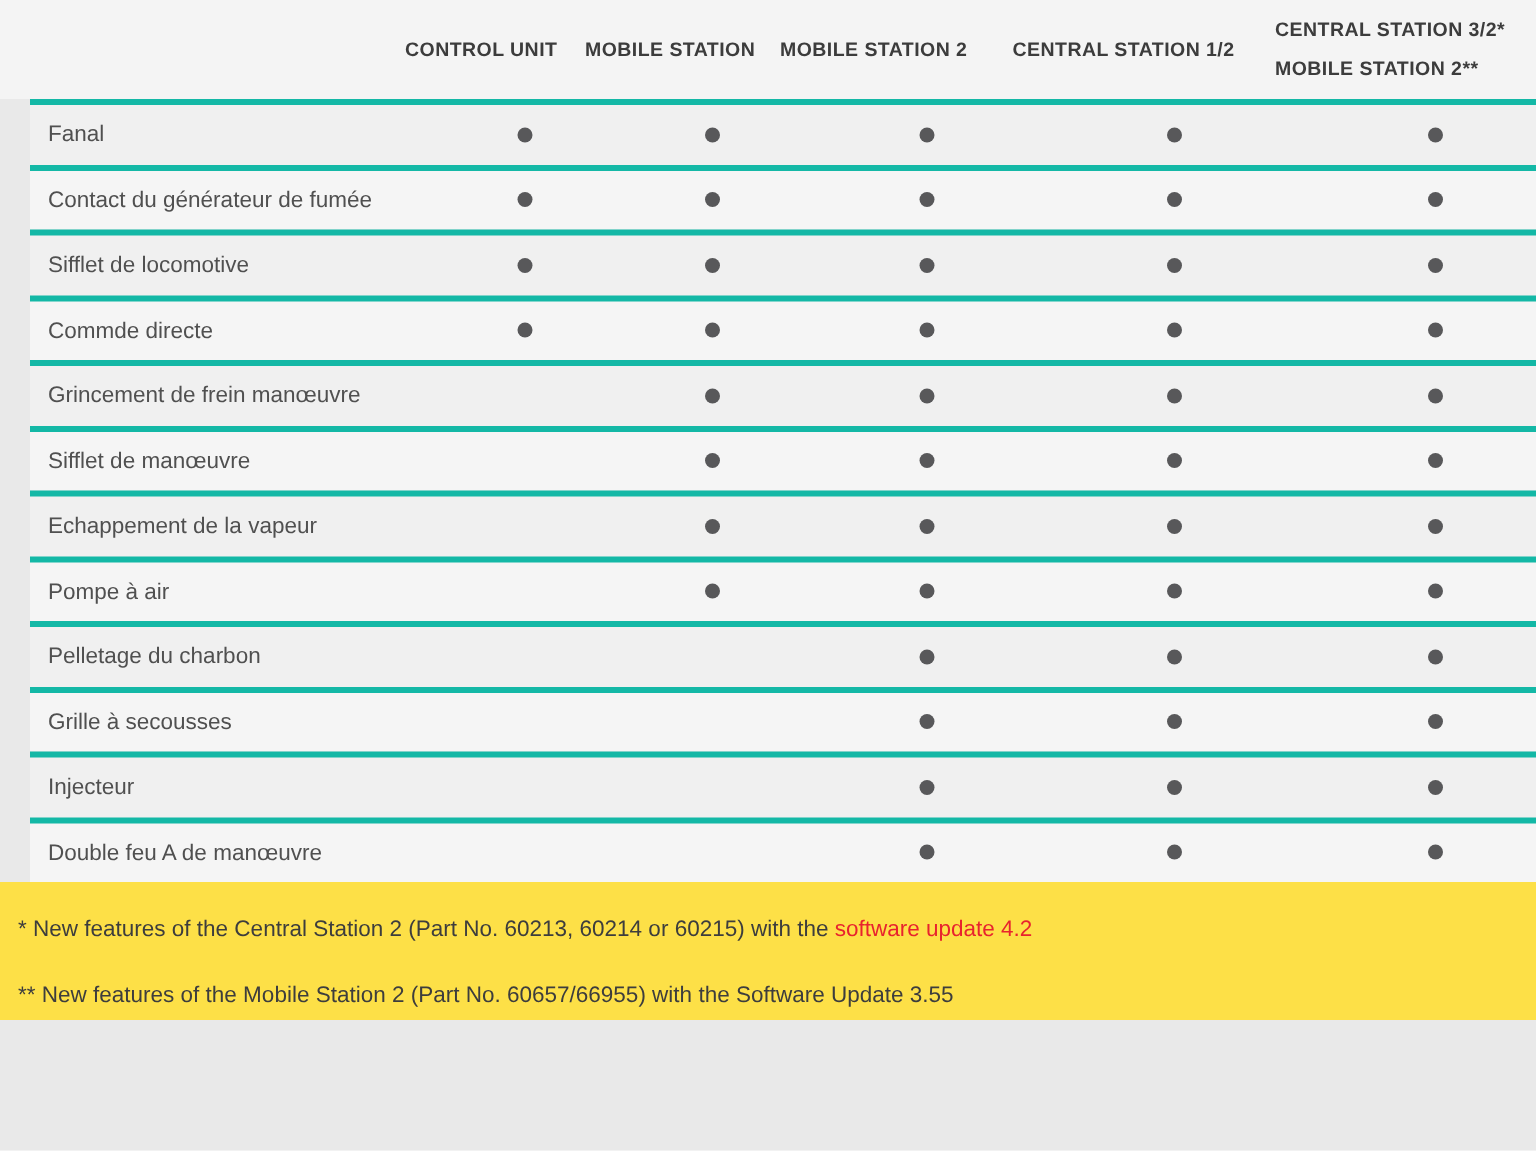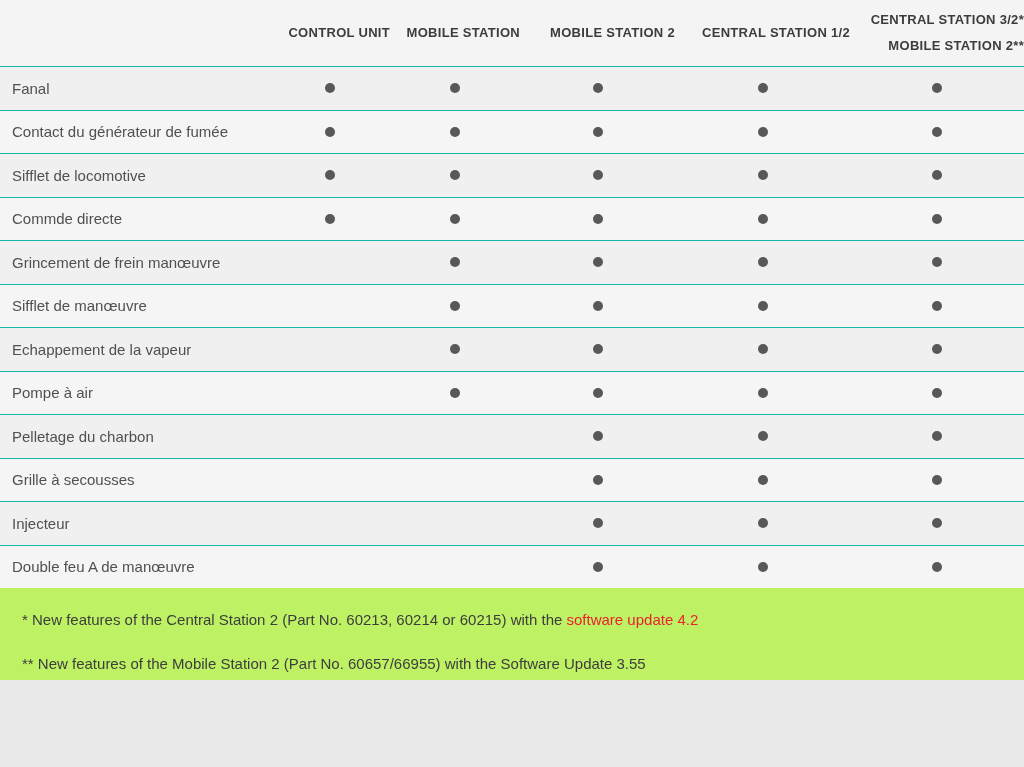--- a/index.html
+++ b/index.html
@@ -19,30 +19,31 @@
   .grid-row {
     display: grid;
     grid-template-columns: 270px 120px 130px 155px 175px 174px;
     align-items: center;
   }
   .table-header {
     height: 66px;
     background: #f4f4f4;
   }
   .header-cell {
-    text-align: right;
+    text-align: left;
     font-size: 13px;
     font-weight: bold;
     color: #3c3c3c;
     letter-spacing: 0.3px;
     line-height: 26px;
   }
   .row {
     height: 43.5px;
-    border-top: 1px solid #14b8a6;
+    border-top: 4px solid #14b8a6;
+    margin-left: 20px;
   }
   .row:nth-child(odd) { background: #f0f0f0; }
   .row:nth-child(even) { background: #f5f5f5; }
   .feature-label {
     padding-left: 12px;
     font-size: 15px;
     color: #505050;
     white-space: nowrap;
     overflow: hidden;
   }
@@ -53,22 +54,22 @@
     height: 100%;
   }
   .dot {
     width: 10px;
     height: 10px;
     border-radius: 50%;
     background: #58585a;
     display: inline-block;
   }
   .footnotes {
-    padding: 24px 0 0 22px;
-    background: #bef264;
+    padding: 24px 0 0 12px;
+    background: #fde047;
     min-height: 92px;
   }
   .footnote {
     font-size: 15px;
     color: #3d3d3d;
     line-height: 16px;
   }
   .footnote + .footnote { margin-top: 28px; }
   .link {
     color: #e8232e;

